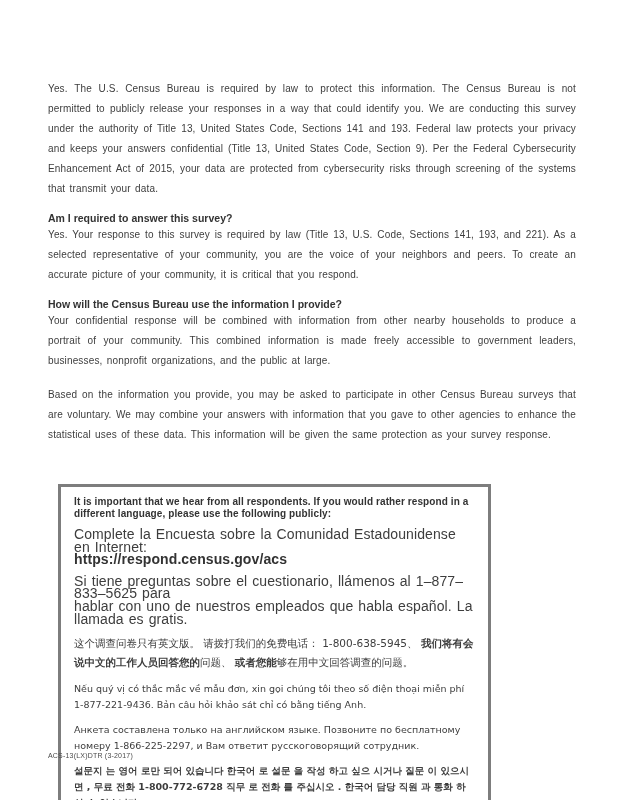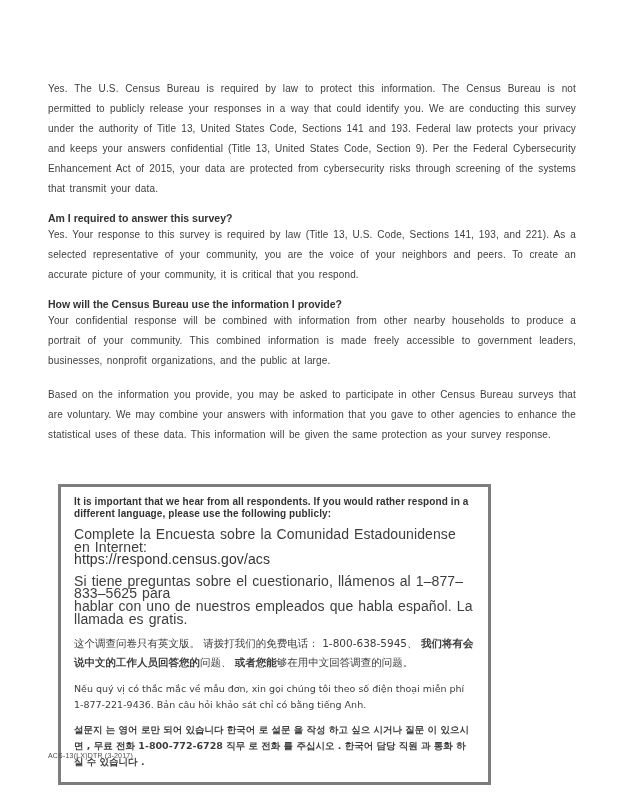--- a/index.html
+++ b/index.html
@@ -48,21 +48,21 @@
     letter-spacing:0.1px;
     margin-bottom:11px;
     color:#333333;
   }
   .es {
     font-size:14px;
     line-height:12.6px;
     letter-spacing:0.1px;
     word-spacing:1px;
   }
-  .url { font-weight:normal; color:#333333; }
+  .url { font-weight:bold; color:#333333; }
   .zh {
     font-family:"DejaVu Sans", sans-serif;
     font-size:10.5px;
     line-height:19px;
     margin-bottom:7px;
   }
   .zh .bold { font-weight:bold; }
   .vi, .ru, .ko {
     font-family:"DejaVu Sans", sans-serif;
     font-size:9.5px;
@@ -112,20 +112,21 @@
 
       <p class="es">
         <span>Si tiene preguntas sobre el cuestionario, llámenos al 1–877–833–5625 para</span><br>
         <span>hablar con uno de nuestros empleados que habla español. La llamada es gratis.</span>
       </p>
 
       <p class="zh"><span>这个调查问卷只有英文版。 请拨打我们的免费电话： 1-800-638-5945、 </span><span class="bold">我们将有会说中文的工作人员回答您的</span><span>问题、 </span><span class="bold">或者您能</span><span>够在用中文回答调查的问题。</span></p>
 
       <p class="vi">Nếu quý vị có thắc mắc về mẫu đơn, xin gọi chúng tôi theo số điện thoại miễn phí 1-877-221-9436. Bản câu hỏi khảo sát chỉ có bằng tiếng Anh.</p>
 
+      <p class="ru">Анкета составлена только на английском языке.  Позвоните по бесплатному номеру 1-866-225-2297,  и Вам ответит русскоговорящий сотрудник.</p>
 
       <p class="ko">설문지 는 영어 로만 되어 있습니다 한국어 로 설문 을 작성 하고 싶으 시거나 질문 이 있으시면 , 무료 전화 1-800-772-6728 직무 로 전화 를 주십시오 . 한국어 담당 직원 과 통화 하실 수 있습니다 .</p>
     </div>
 
   </main>
 
   <div class="footer">ACS-13(LX)DTR (3-2017)</div>
 </div>
 
 </body></html>

